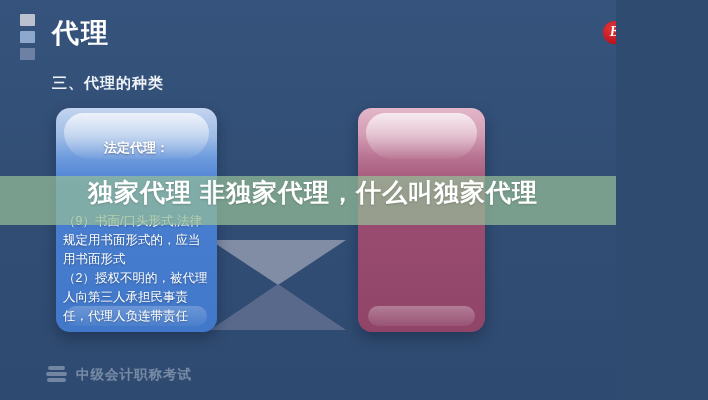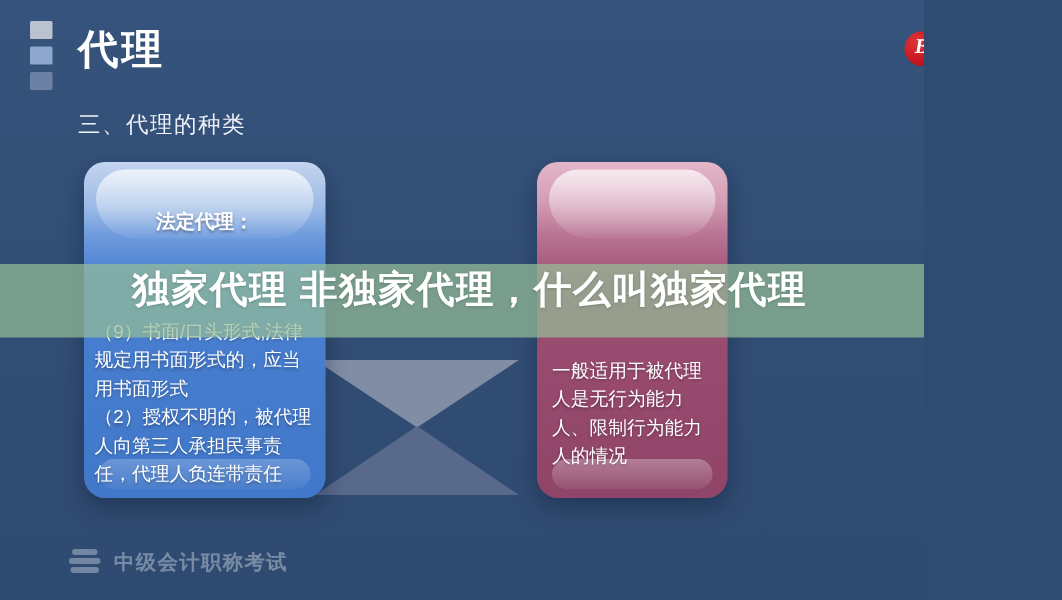--- a/index.html
+++ b/index.html
@@ -94,21 +94,21 @@
     color: #fdba74;
     letter-spacing: 1px;
   }
 
   
   .sub-heading {
     position: absolute;
     left: 52px;
     top: 74px;
     font-size: 15px;
-    font-weight: 400;
+    font-weight: 700;
     color: #eef2f7;
     letter-spacing: 1px;
   }
 
   
   .bowtie {
     position: absolute;
     left: 200px;
     top: 240px;
     width: 150px;
@@ -297,23 +297,20 @@
     </div>
     <div class="card-body">
       <p>（9）书面/口头形式,法律规定用书面形式的，应当用书面形式</p>
       <p>（2）授权不明的，被代理人向第三人承担民事责任，代理人负连带责任</p>
     </div>
     <div class="card-foot"></div>
   </div>
 
   <div class="card card-right">
     <div class="card-gloss"></div>
-    <div class="card-body right-body">
-      <p>一般适用于被代理人是无行为能力人、限制行为能力人的情况</p>
-    </div>
     <div class="card-foot card-foot-right"></div>
   </div>
 
   <div class="caption-band">
     <div class="caption-text">独家代理 非独家代理，什么叫独家代理</div>
   </div>
 
   <div class="footer-mark">
     <span class="footer-icon">
       <i></i>

